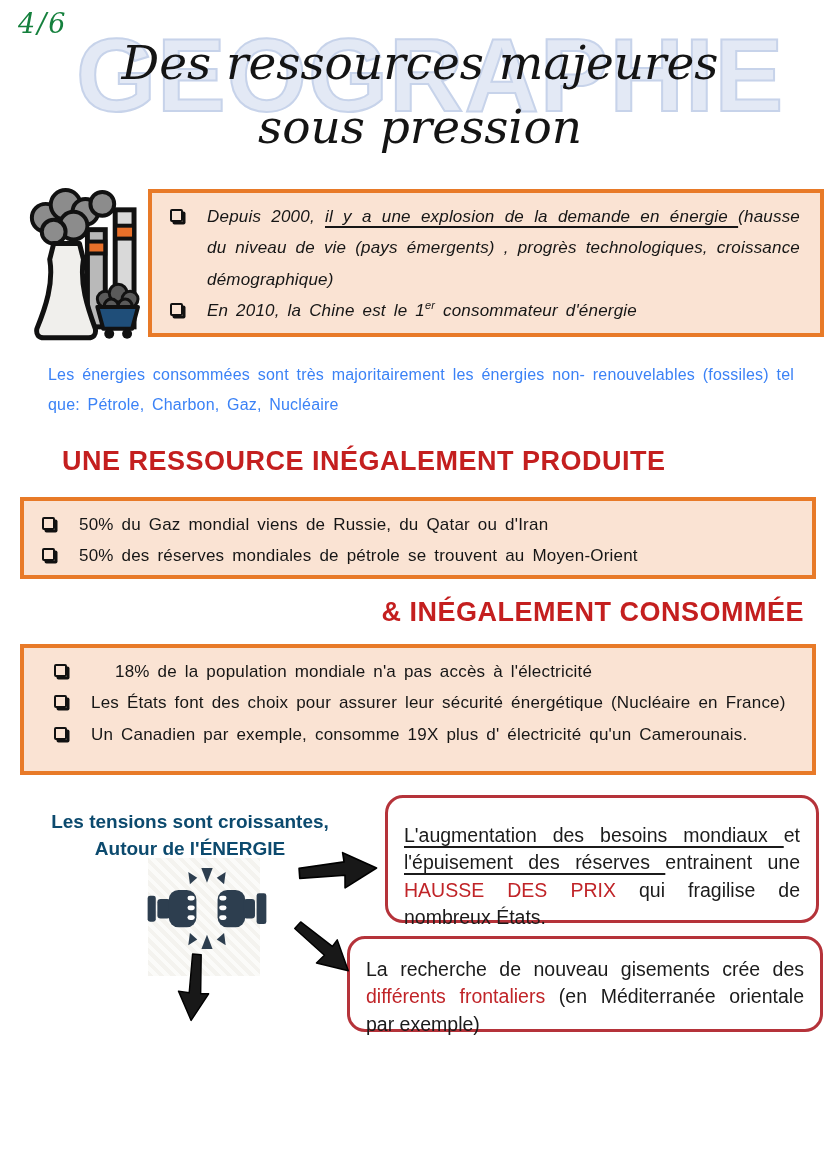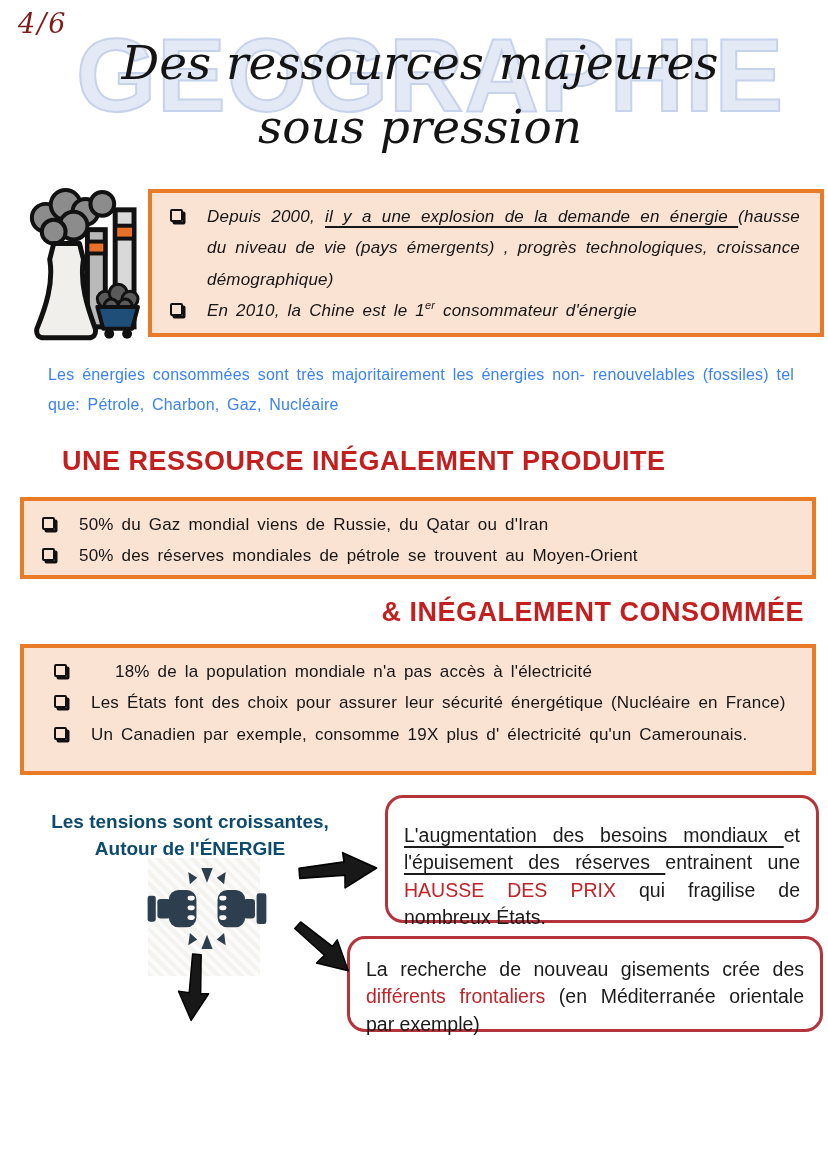--- a/index.html
+++ b/index.html
@@ -6,21 +6,21 @@
   html,body { background:#ffffff; }
   .page {
     position:relative; width:828px; height:1175px; margin:0 auto;
     background:#ffffff; overflow:hidden;
     font-family:"Liberation Sans", sans-serif; color:#1b1b1b;
   }
   
   .pagenum {
     position:absolute; left:18px; top:8px;
     font-family:"DejaVu Serif", serif; font-style:italic;
-    font-size:27px; color:#7f1d1d; letter-spacing:2px;
+    font-size:27px; color:#15803d; letter-spacing:2px;
   }
   .watermark {
     position:absolute; left:76px; top:24px; z-index:0;
     font-family:"Liberation Sans", sans-serif; font-weight:800;
     font-size:103px; letter-spacing:1px; line-height:1;
     color:#e3e9f5; -webkit-text-stroke:2px #c7d3ea;
     user-select:none; white-space:nowrap;
   }
   .title {
     position:absolute; left:110px; top:36px; width:620px; z-index:1;

